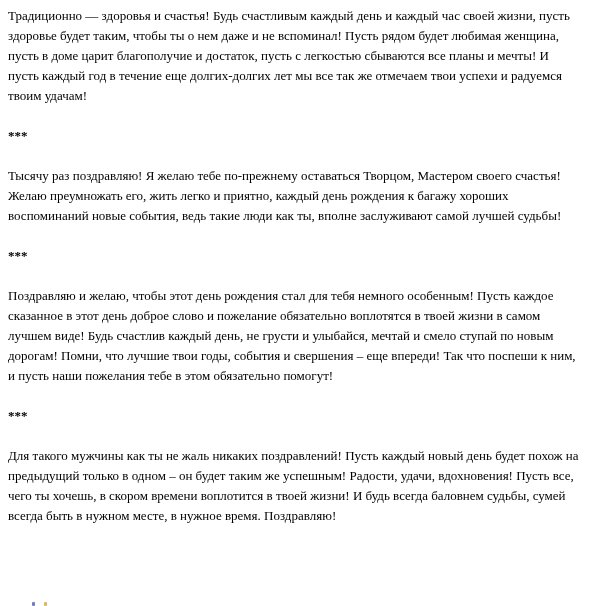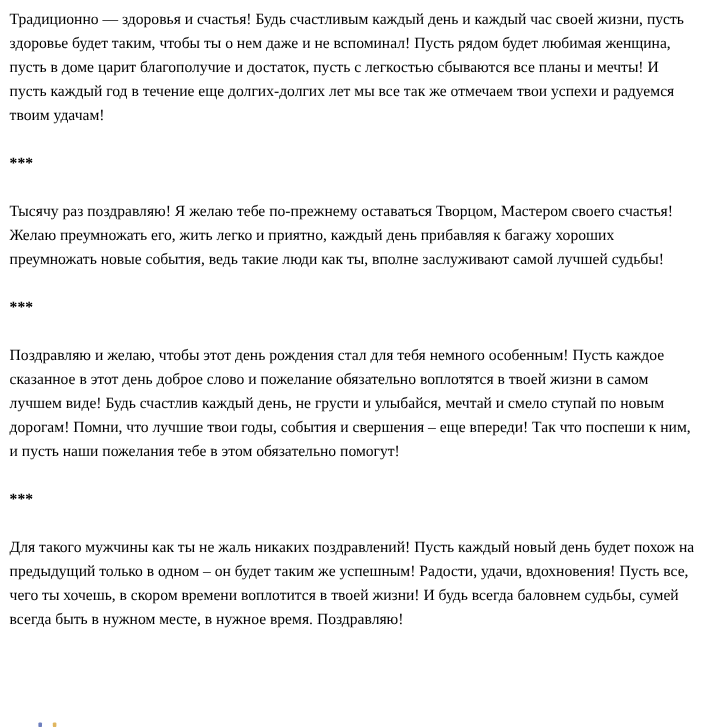--- a/index.html
+++ b/index.html
@@ -49,21 +49,21 @@
 </style>
 </head>
 <body style="background: rgb(255, 255, 255);">
 
 <div class="page" style="color: rgb(0, 0, 0);">
 
   <p class="para">Традиционно — здоровья и счастья! Будь счастливым каждый день и каждый час своей жизни, пусть здоровье будет таким, чтобы ты о нем даже и не вспоминал! Пусть рядом будет любимая женщина, пусть в доме царит благополучие и достаток, пусть с легкостью сбываются все планы и мечты! И пусть каждый год в течение еще долгих-долгих лет мы все так же отмечаем твои успехи и радуемся твоим удачам!</p>
 
   <p class="sep">***</p>
 
-  <p class="para">Тысячу раз поздравляю! Я желаю тебе по-прежнему оставаться Творцом, Мастером своего счастья! Желаю преумножать его, жить легко и приятно, каждый день прибавляя к багажу хороших преумножать новые события, ведь такие люди как ты, вполне заслуживают самой лучшей судьбы!</p>
+  <p class="para">Тысячу раз поздравляю! Я желаю тебе по-прежнему оставаться Творцом, Мастером своего счастья! Желаю преумножать его, жить легко и приятно, каждый день рождения к багажу хороших воспоминаний новые события, ведь такие люди как ты, вполне заслуживают самой лучшей судьбы!</p>
 
   <p class="sep">***</p>
 
   <p class="para">Поздравляю и желаю, чтобы этот день рождения стал для тебя немного особенным! Пусть каждое сказанное в этот день доброе слово и пожелание обязательно воплотятся в твоей жизни в самом лучшем виде! Будь счастлив каждый день, не грусти и улыбайся, мечтай и смело ступай по новым дорогам! Помни, что лучшие твои годы, события и свершения – еще впереди! Так что поспеши к ним, и пусть наши пожелания тебе в этом обязательно помогут!</p>
 
   <p class="sep">***</p>
 
   <p class="para">Для такого мужчины как ты не жаль никаких поздравлений! Пусть каждый новый день будет похож на предыдущий только в одном – он будет таким же успешным! Радости, удачи, вдохновения! Пусть все, чего ты хочешь, в скором времени воплотится в твоей жизни! И будь всегда баловнем судьбы, сумей всегда быть в нужном месте, в нужное время. Поздравляю!</p>
 
 </div>

